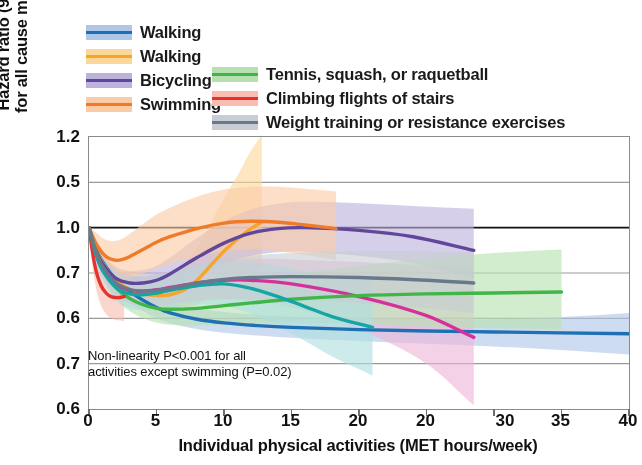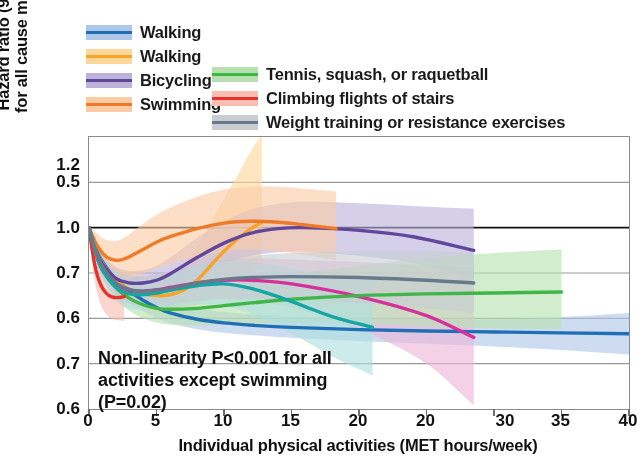--- a/index.html
+++ b/index.html
@@ -33,22 +33,22 @@
   .tickx{position:absolute;width:1.5px;height:7px;background:#6e6e6e;top:409px;}
 
   #ytitle{position:absolute;left:-6px;top:150px;width:240px;
           transform:rotate(-90deg);transform-origin:0 0;
           font-size:16.5px;font-weight:700;color:#111;text-align:center;
           line-height:1.12;letter-spacing:-0.2px;}
   #xtitle{position:absolute;left:88px;top:436px;width:540px;text-align:center;
           font-size:16.5px;font-weight:700;color:#111;letter-spacing:-0.2px;}
 
   
-  #note{position:absolute;left:98px;top:348px;width:260px;
-        font-size:18px;font-weight:700;color:#111;line-height:1.22;
+  #note{position:absolute;left:88px;top:348px;width:260px;
+        font-size:13px;font-weight:400;color:#111;line-height:1.22;
         letter-spacing:-0.1px;}
 </style>
 </head>
 <body>
 
 <div id="root">
 
   <div id="legend">
     <div class="lg-col c1">
         <div class="lg-row">
@@ -152,21 +152,21 @@
   </div>
 
   <div id="xtitle">Individual physical activities (MET hours/week)</div>
 
 <div class="ylab" style="left: 34px; top: 399px;">0.6</div>
     <div class="ylab" style="left: 34px; top: 353.667px;">0.7</div>
     <div class="ylab" style="left: 34px; top: 308.333px;">0.6</div>
     <div class="ylab" style="left: 34px; top: 263px;">0.7</div>
     <div class="ylab" style="left: 34px; top: 217.667px;">1.0</div>
     <div class="ylab" style="left: 34px; top: 172.333px;">0.5</div>
-    <div class="ylab" style="left: 34px; top: 127px; margin-top: 28px;">1.2</div>
+    <div class="ylab" style="left: 34px; top: 127px;">1.2</div>
     <div class="tickx" style="left: 88px;"></div>
     <div class="xlab" style="left: 70px;">0</div>
     <div class="tickx" style="left: 155.5px;"></div>
     <div class="xlab" style="left: 137.5px;">5</div>
     <div class="tickx" style="left: 223px;"></div>
     <div class="xlab" style="left: 205px;">10</div>
     <div class="tickx" style="left: 290.5px;"></div>
     <div class="xlab" style="left: 272.5px;">15</div>
     <div class="tickx" style="left: 358px;"></div>
     <div class="xlab" style="left: 340px;">20</div>

